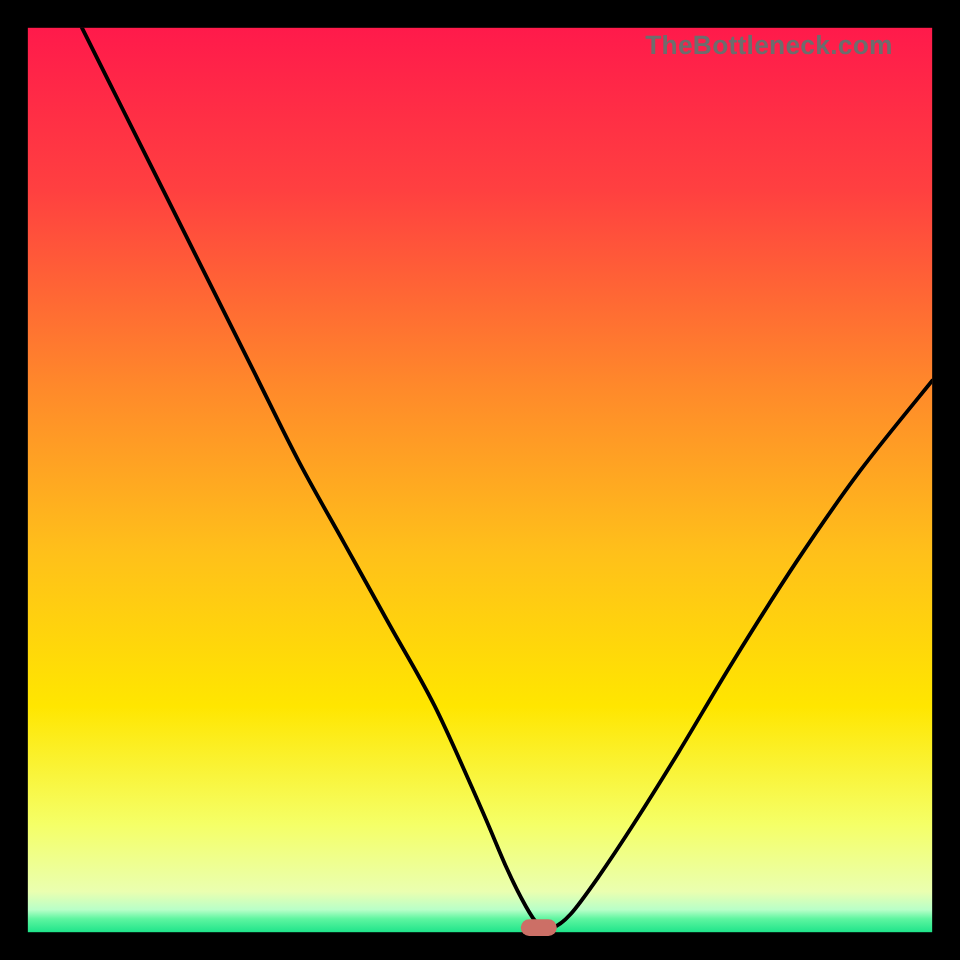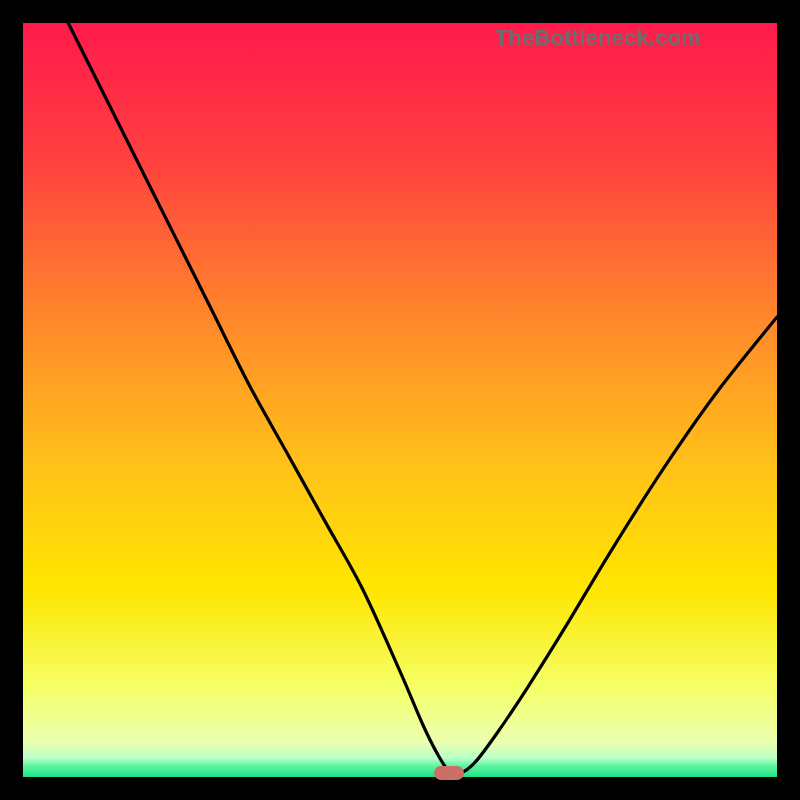--- a/index.html
+++ b/index.html
@@ -10,20 +10,21 @@
     background: #000;
     overflow: hidden;
   }
   .frame {
     position: absolute;
     left: 23px;
     top: 23px;
     width: 684px;
     height: 754px;
     background: #000;
+    padding-left: 43px;
   }
   .plot {
     position: absolute;
     left: 0;
     top: 0;
     width: 754px;
     height: 754px;
   }
   .watermark {
     position: absolute;

